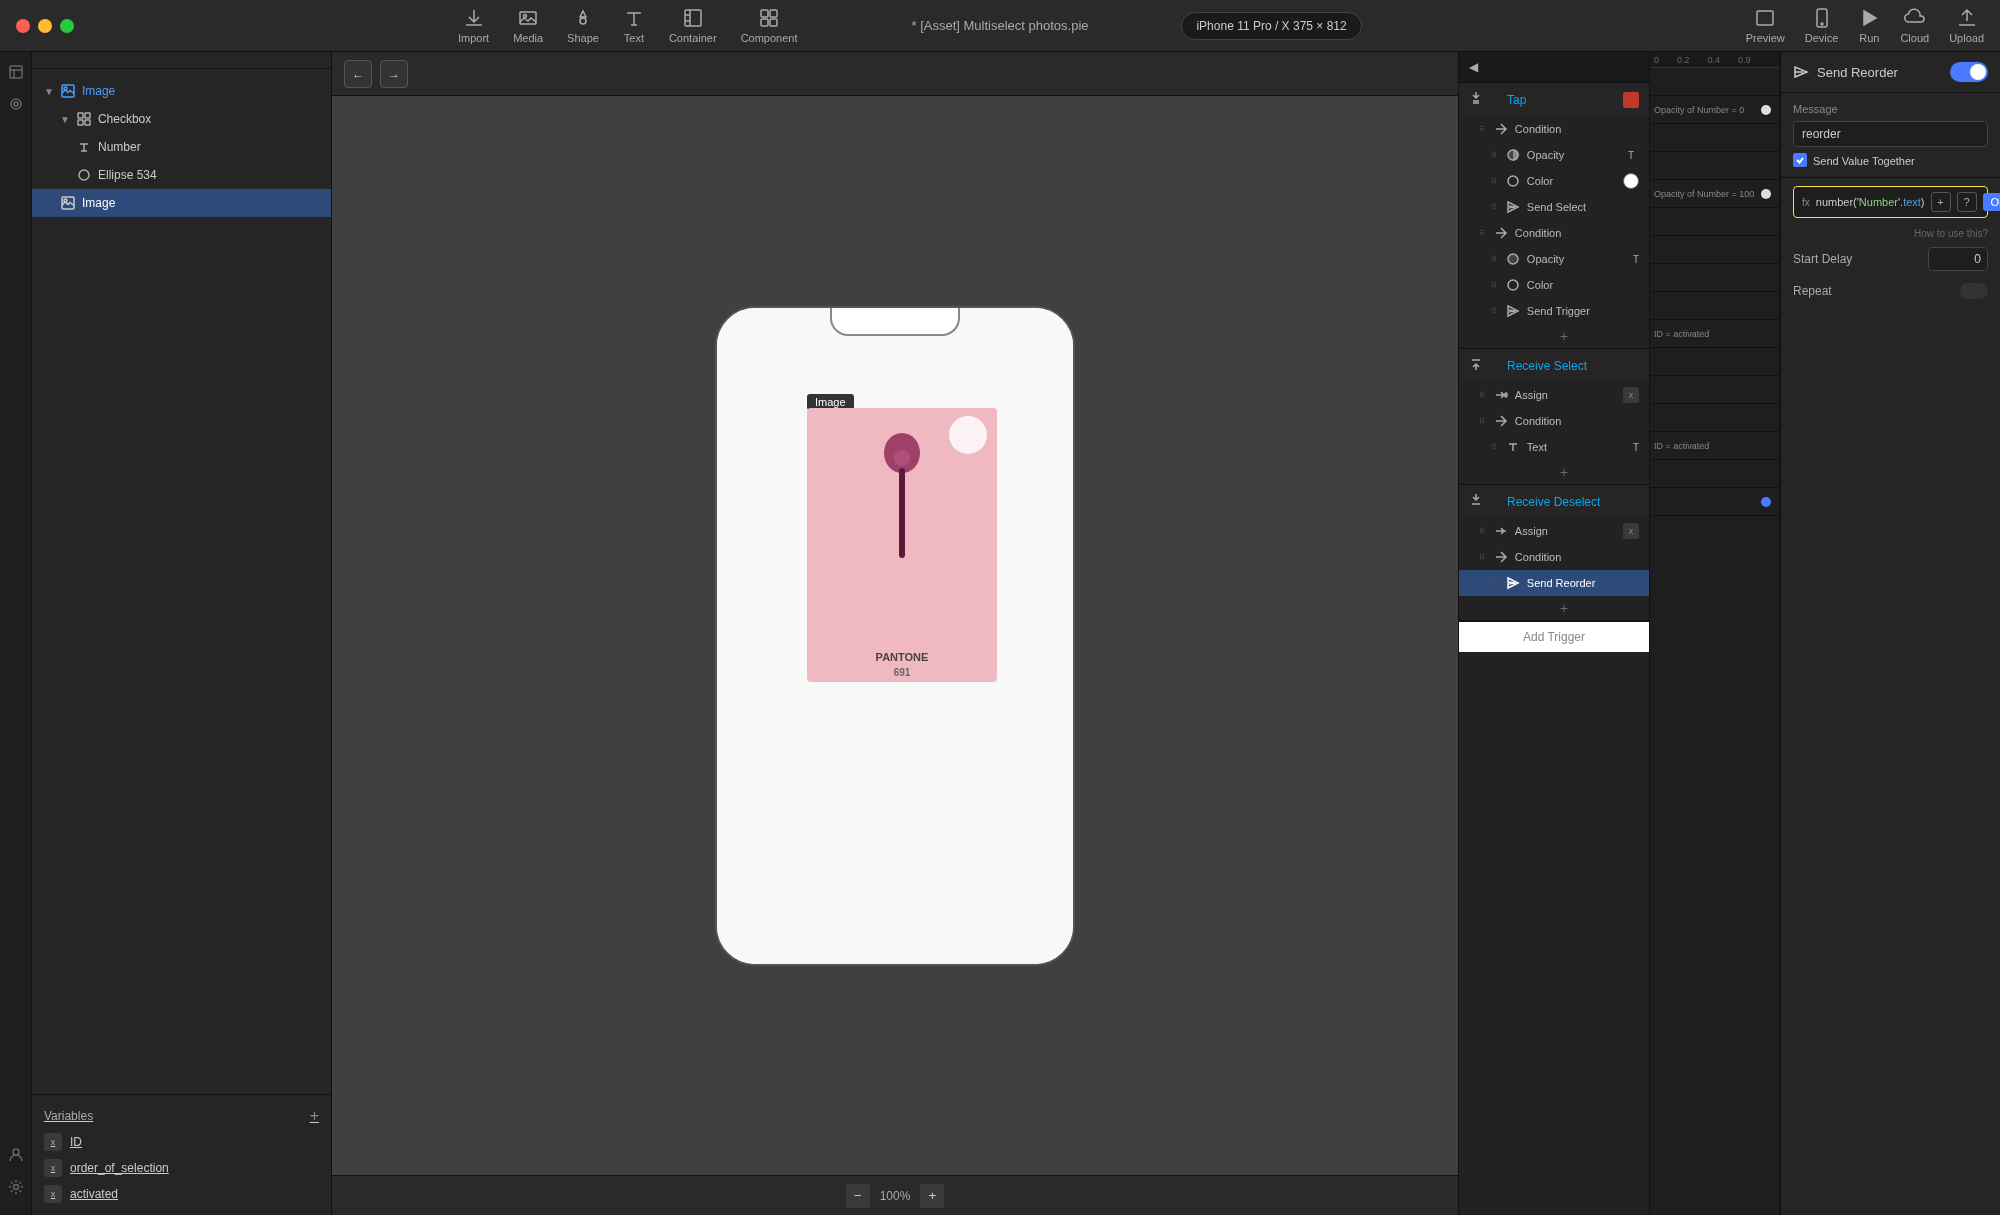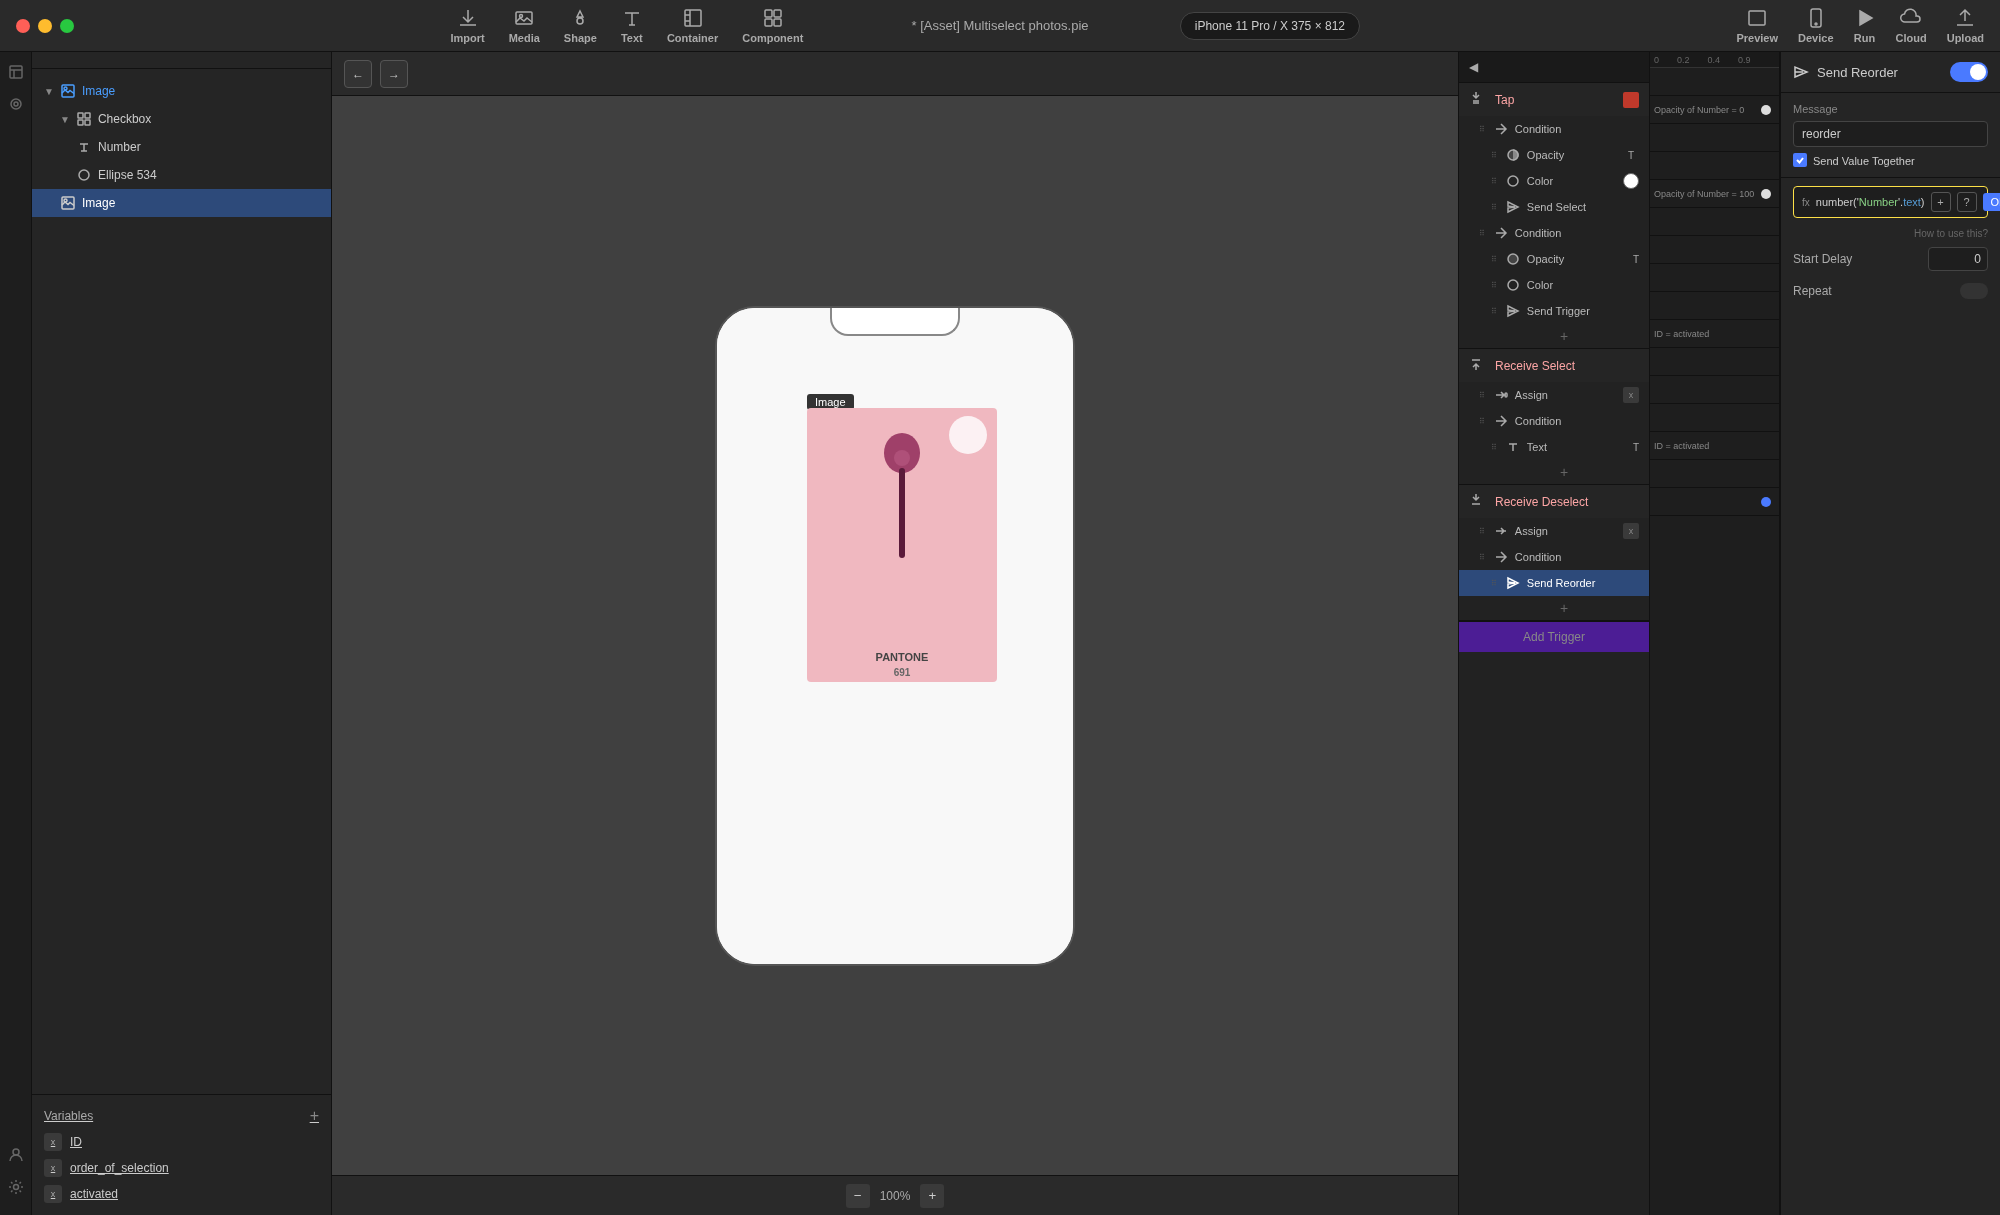--- a/index.html
+++ b/index.html
@@ -6,21 +6,21 @@
     body { background: #1e1e1e; color: #ccc; font-family: -apple-system, BlinkMacSystemFont, 'Segoe UI', sans-serif; font-size: 12px; overflow: hidden; width: 2000px; height: 1215px; }
 
     
     .titlebar { height: 52px; background: #2a2a2a; display: flex; align-items: center; justify-content: space-between; padding: 0 16px; border-bottom: 1px solid #111; }
     .titlebar-traffic { display: flex; gap: 8px; align-items: center; }
     .traffic-btn { width: 14px; height: 14px; border-radius: 50%; }
     .traffic-red { background: #ff5f57; }
     .traffic-yellow { background: #febc2e; }
     .traffic-green { background: #28c840; }
     .titlebar-tools { display: flex; gap: 24px; align-items: center; }
-    .tool-item { display: flex; flex-direction: column; align-items: center; gap: 3px; color: #aaa; cursor: pointer; font-size: 11px; font-weight: bold; }
+    .tool-item { display: flex; flex-direction: column; align-items: center; gap: 3px; color: #aaa; cursor: pointer; font-size: 11px; }
     .tool-item svg { width: 22px; height: 22px; }
     .device-selector { background: #1a1a1a; border: 1px solid #444; border-radius: 20px; padding: 6px 14px; color: #ccc; font-size: 12px; cursor: pointer; }
     .titlebar-right-tools { display: flex; gap: 20px; align-items: center; }
 
     
     .main { display: flex; height: calc(1215px - 52px); }
 
     
     .left-sidebar { width: 300px; background: #252525; border-right: 1px solid #111; display: flex; flex-direction: column; }
     .sidebar-top { padding: 8px; border-bottom: 1px solid #111; display: flex; gap: 6px; }
@@ -54,27 +54,27 @@
     .canvas-footer { height: 40px; background: #2a2a2a; border-top: 1px solid #111; display: flex; align-items: center; justify-content: center; gap: 10px; }
     .zoom-btn { width: 24px; height: 24px; background: #3a3a3a; border-radius: 3px; border: none; color: #ccc; cursor: pointer; }
     .zoom-level { font-size: 12px; color: #aaa; }
 
     
     .interactions-panel { width: 192px; background: #222; border-left: 1px solid #111; border-right: 1px solid #111; overflow-y: auto; }
     .interactions-header { display: flex; align-items: center; justify-content: space-between; padding: 8px 10px; background: #1a1a1a; border-bottom: 1px solid #111; }
     .collapse-btn { color: #aaa; cursor: pointer; font-size: 12px; }
 
     .trigger-section { border-bottom: 1px solid #111; }
-    .trigger-header { display: flex; align-items: center; gap: 12px; padding: 8px 10px; background: #252525; color: #fca5a5; font-size: 12px; cursor: pointer; }
+    .trigger-header { display: flex; align-items: center; gap: 24px; padding: 8px 10px; background: #252525; color: #0ea5e9; font-size: 12px; cursor: pointer; }
     .trigger-icon { color: #aaa; }
     .action-item { display: flex; align-items: center; gap: 6px; padding: 5px 10px 5px 20px; color: #bbb; font-size: 11px; cursor: pointer; position: relative; }
     .action-item.active { background: #2d4a7a; color: white; }
     .action-icon { width: 16px; height: 16px; display: flex; align-items: center; justify-content: center; flex-shrink: 0; }
     .add-btn { display: flex; align-items: center; justify-content: center; padding: 4px 0 4px 20px; color: #666; cursor: pointer; font-size: 14px; }
-    .add-trigger-btn { display: flex; align-items: center; justify-content: center; padding: 8px; color: #888; font-size: 12px; background: #4c1d95; border-top: 1px solid #111; cursor: pointer; }
+    .add-trigger-btn { display: flex; align-items: center; justify-content: center; padding: 8px; color: #888; font-size: 12px; background: #ffffff; border-top: 1px solid #111; cursor: pointer; }
     .drag-handle { color: #555; font-size: 8px; margin-right: 2px; }
 
     
     .timeline-panel { width: 130px; background: #1e1e1e; border-right: 1px solid #111; overflow-y: auto; }
     .timeline-row { height: 28px; border-bottom: 1px solid #111; position: relative; display: flex; align-items: center; padding-left: 4px; }
     .timeline-ruler { height: 16px; background: #1a1a1a; border-bottom: 1px solid #333; display: flex; align-items: center; padding: 0 4px; font-size: 9px; color: #666; gap: 18px; }
     .timeline-dot { width: 10px; height: 10px; border-radius: 50%; background: #555; position: absolute; right: 8px; }
     .timeline-dot.blue { background: #4a7aff; }
     .timeline-dot.white { background: #ddd; }
 

